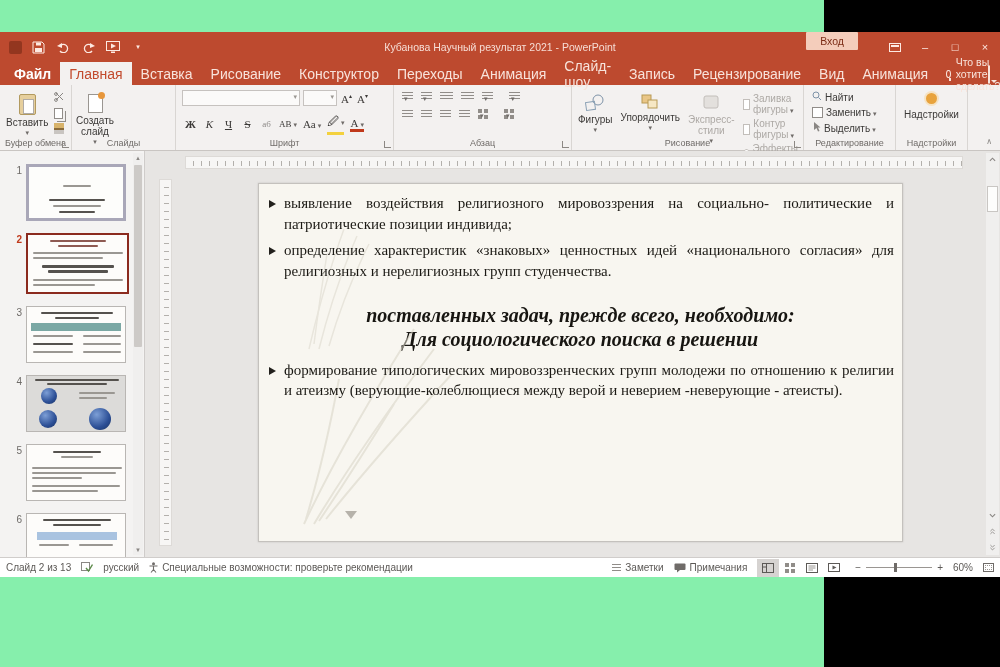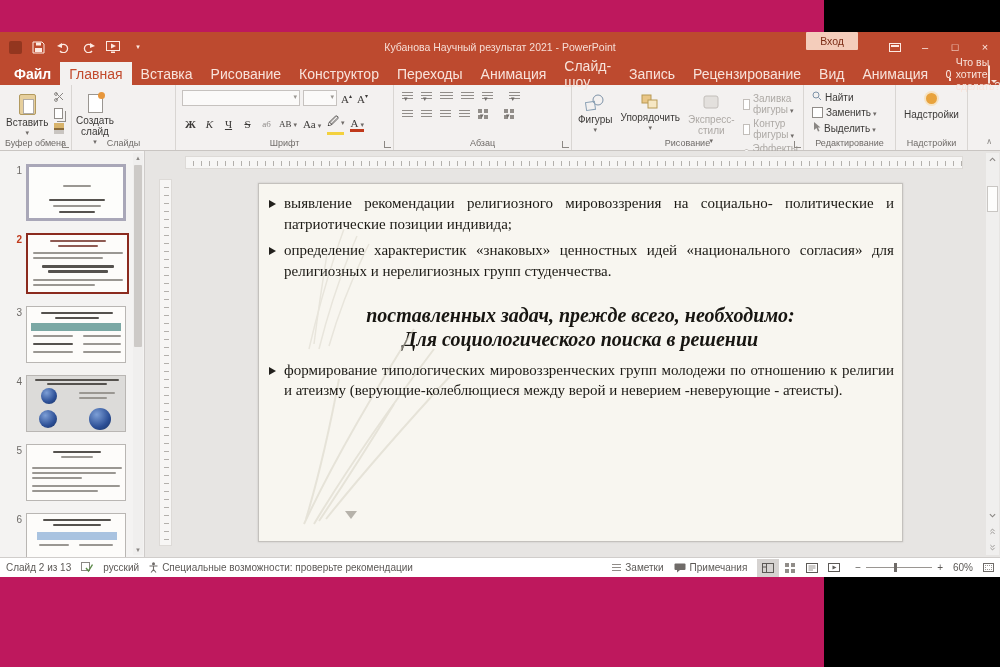--- a/index.html
+++ b/index.html
@@ -1,18 +1,18 @@
 <!DOCTYPE html>
 <html><head>
 <meta charset="utf-8">
 <style>
   *{margin:0;padding:0;box-sizing:border-box}
   html,body{width:1000px;height:667px;overflow:hidden}
   body{background:#000;font-family:"Liberation Sans",sans-serif;-webkit-font-smoothing:antialiased}
-  .screen{position:relative;width:824px;height:667px;background:#be185d}
+  .screen{position:relative;width:824px;height:667px;background:#86efac}
   .window{position:absolute;top:32px;left:0;width:1000px;height:545px;background:#f3f1f0;display:flex;flex-direction:column}
 
   
   .titlebar{height:30px;background:#bd4a2f;display:flex;align-items:center;color:#fff;position:relative;flex:0 0 auto}
   .pp-icon{width:13px;height:13px;background:#93361f;border-radius:2px;margin:0 6px 0 9px}
   .qat{display:flex;align-items:center;gap:9px;margin-left:2px}
   .qat .qbtn{width:16px;height:16px;display:flex;align-items:center;justify-content:center}
   .qat svg{display:block}
   .title-text{position:absolute;left:0;right:0;text-align:center;font-size:10.5px;color:#f6ddd5;pointer-events:none}
   .tb-right{margin-left:auto;display:flex;align-items:flex-start;height:100%}
@@ -448,21 +448,21 @@
                 <path d="M42 200 Q90 140 168 55"></path>
                 <path d="M22 200 Q40 140 55 60"></path>
                 <path d="M35 202 Q70 150 110 85"></path>
             </g>
           </svg>
 
 
           <div class="s-bullets">
             <div class="s-b">
               <span class="b-arrow-icon"></span>
-              <span>выявление рекомендации религиозного мировоззрения на социально- политические и патриотические позиции индивида;</span>
+              <span>выявление воздействия религиозного мировоззрения на социально- политические и патриотические позиции индивида;</span>
             </div>
             <div class="s-b">
               <span class="b-arrow-icon"></span>
               <span>определение характеристик «знаковых» ценностных идей «национального согласия» для религиозных и нерелигиозных групп студенчества.</span>
             </div>
           </div>
 
           <div class="s-h2">
             <div>поставленных задач, прежде всего, необходимо:</div>
             <div>Для социологического поиска в решении</div>

